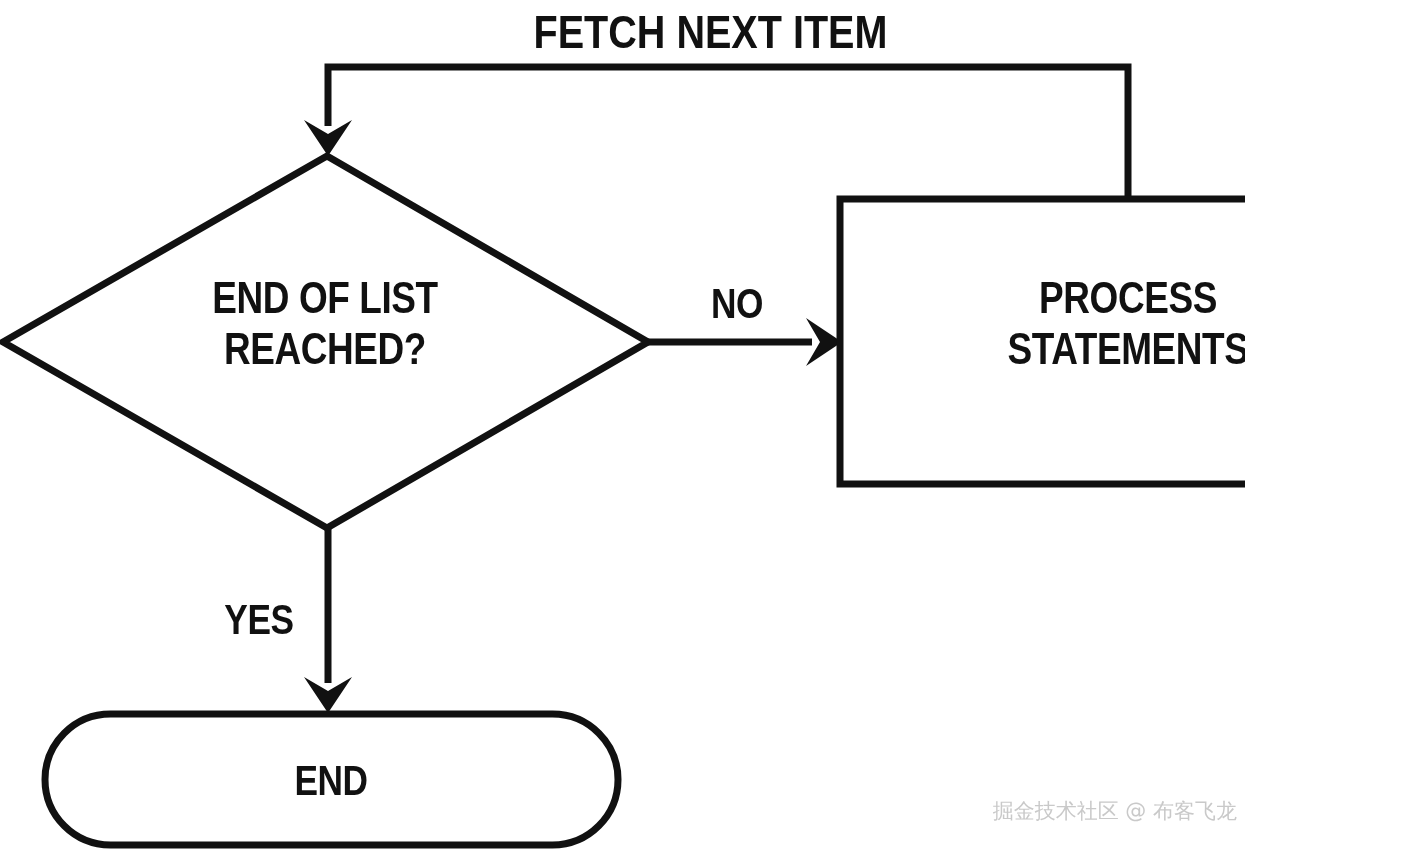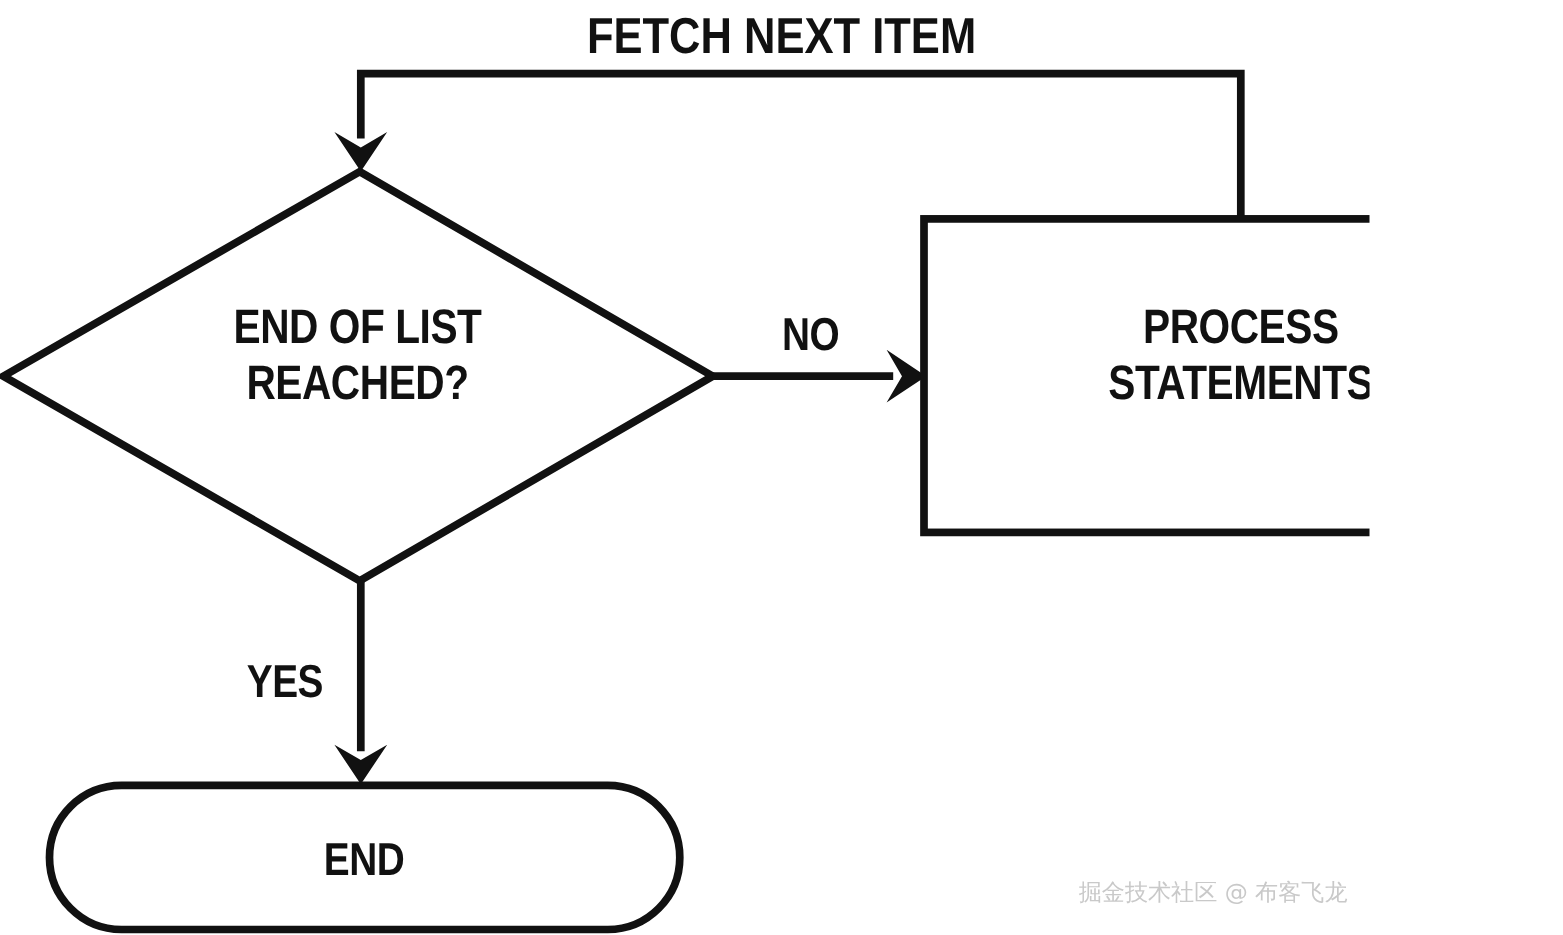--- a/index.html
+++ b/index.html
@@ -72,21 +72,21 @@
     font-size: 42px;
   }
   #label-yes {
     left: 194px;
     top: 596px;
     width: 130px;
     font-size: 42px;
   }
   #watermark {
     position: absolute;
-    right: 20px;
+    right: 8px;
     top: 797px;
     font-family: "DejaVu Sans", sans-serif;
     font-size: 21px;
     color: #c9c9c9;
     white-space: nowrap;
     user-select: none;
   }
 </style>
 </head>
 <body>

